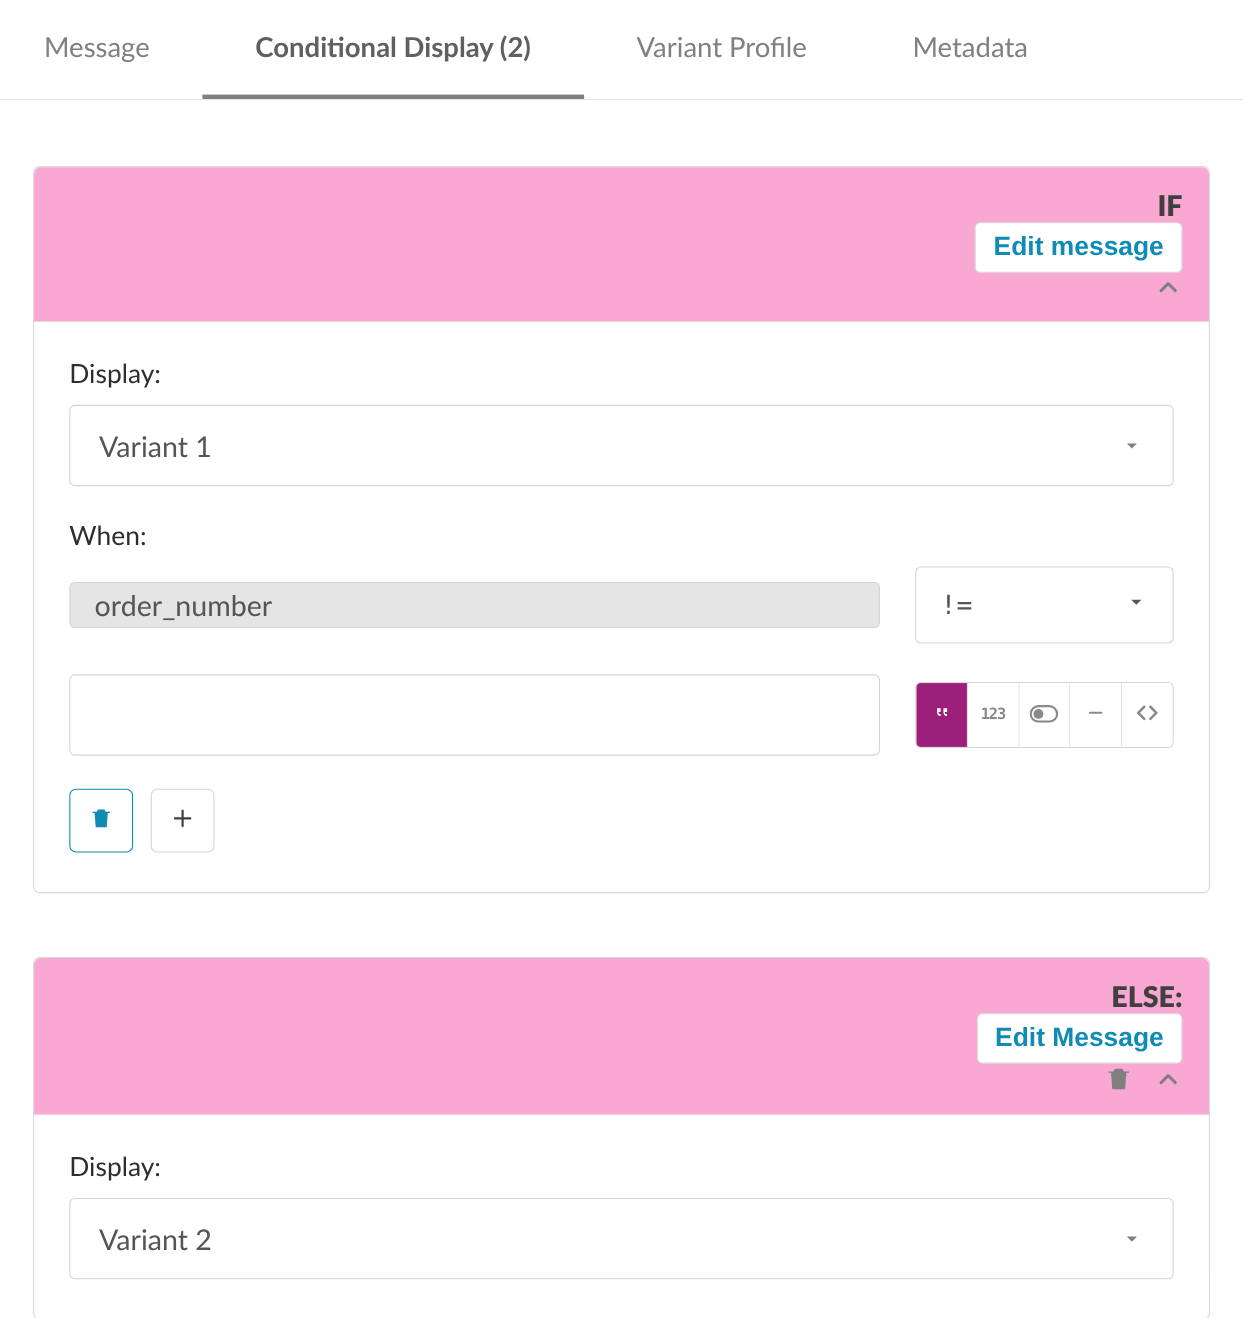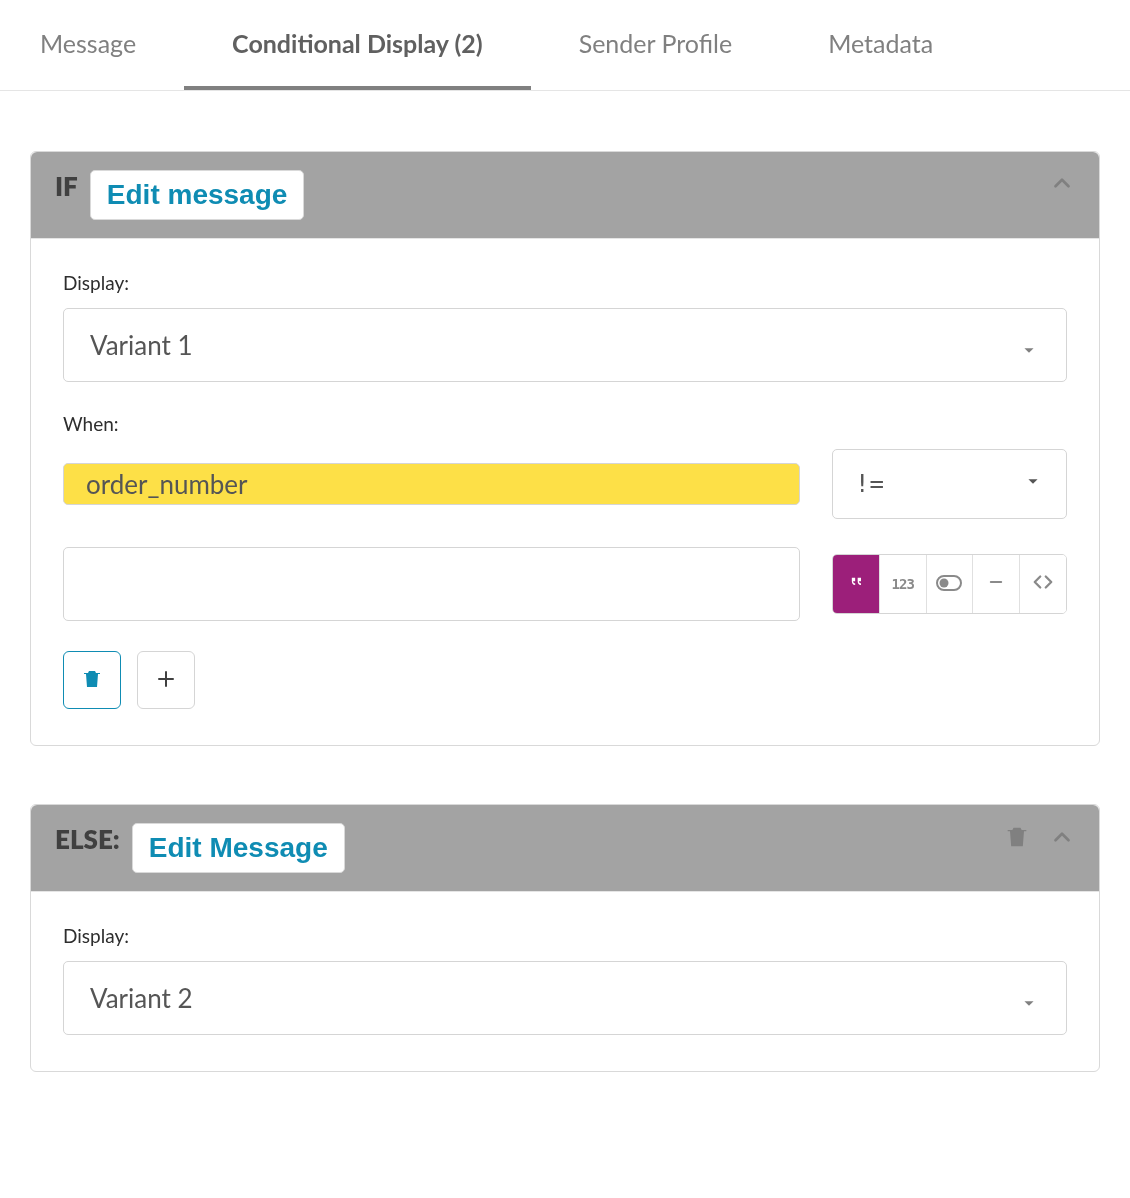--- a/index.html
+++ b/index.html
@@ -28,86 +28,87 @@
 }
 .tab:first-child { padding-left: 0; }
 .content { padding: 60px 30px 40px 30px; }
 .card {
   border: 1px solid #d9d9d9;
   border-radius: 6px;
   margin-bottom: 58px;
   background: #fff;
 }
 .card-header {
-  background: #a3a3a3;
+  background: #f9a8d4;
   border-bottom: 1px solid #e5e5e5;
   border-radius: 6px 6px 0 0;
   padding: 18px 24px;
   display: flex;
-  align-items: flex-start;
+  align-items: flex-end;
+  flex-direction: column;
 }
 .card-header .label-strong {
   font-weight: 800;
   font-size: 26px;
   color: #404040;
 }
 .card-header .label-thin {
   font-weight: 400;
   font-size: 26px;
   color: #404040;
   margin-left: 4px;
 }
 .edit-btn {
   margin-left: 12px;
   border: 1px solid #d9d9d9;
   border-radius: 5px;
   background: #fff;
   color: #0f8cb3;
   font-weight: 700;
-  font-size: 28px;
+  font-size: 24px;
   padding: 8px 16px;
   cursor: pointer;
 }
 .header-right { margin-left: auto; display: flex; align-items: center; gap: 18px; }
 .chevron { color: #808080; cursor: pointer; display:flex; }
 .trash-grey { color: #808080; cursor:pointer; display:flex; }
 .card-body { padding: 32px 32px 36px 32px; }
 .field-label {
-  font-size: 19px;
+  font-size: 24px;
   color: #2e2e2e;
   margin-bottom: 14px;
 }
 .select {
   width: 100%;
   border: 1px solid #d5d5d5;
   border-radius: 5px;
   padding: 20px 26px;
   font-size: 26px;
   color: #555;
   display: flex;
   justify-content: space-between;
-  align-items: flex-end;
+  align-items: center;
   cursor: pointer;
   background: #fff;
 }
 .select .caret { color: #808080; display:flex; }
 .when-row {
   display: flex;
   gap: 32px;
   align-items: center;
   margin-bottom: 28px;
 }
 .text-input {
   flex: 1;
   border: 1px solid #d5d5d5;
   border-radius: 5px;
   padding: 4px 22px;
   font-size: 26px;
   color: #555;
-  background: #fde047;
+  background: #e5e5e5;
 }
 .op-select {
   width: 235px;
   border: 1px solid #d5d5d5;
   border-radius: 5px;
   padding: 20px 22px;
   font-size: 24px;
   color: #555;
   display: flex;
   justify-content: space-between;
@@ -160,21 +161,21 @@
 }
 .icon-btn.plain { border-color: #d5d5d5; color: #404040; }
 .numtxt { font-family: monospace; font-size: 14px; letter-spacing: -1px; font-weight:600; }
 </style>
 </head>
 <body>
 
 <div class="tabs">
   <div class="tab">Message</div>
   <div class="tab active">Conditional Display (2)</div>
-  <div class="tab">Sender Profile</div>
+  <div class="tab">Variant Profile</div>
   <div class="tab">Metadata</div>
 </div>
 
 <div class="content">
 
   <div class="card">
     <div class="card-header">
       <span class="label-strong">IF</span>
       <button class="edit-btn">Edit message</button>
       <div class="header-right">

